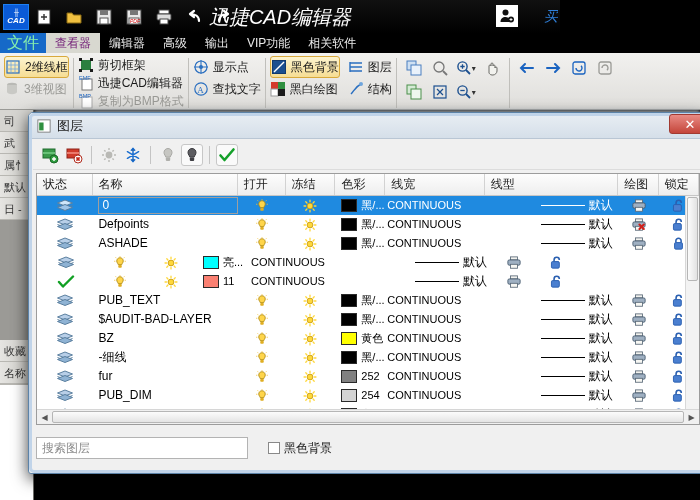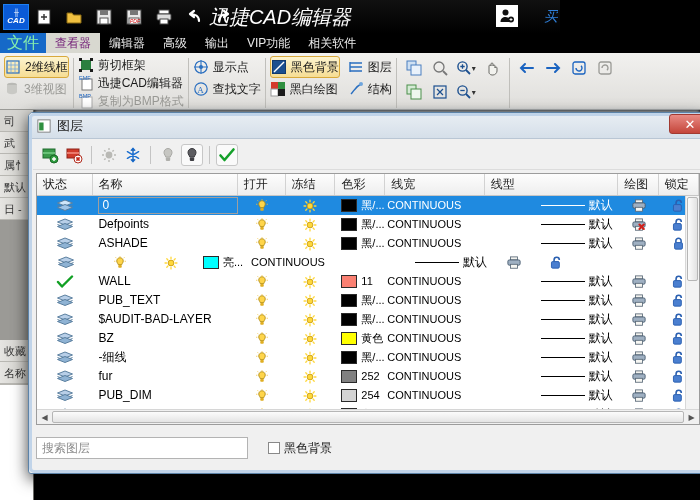--- a/index.html
+++ b/index.html
@@ -802,23 +802,20 @@
     <rect x="2.6" y="7" width="8.4" height="7" rx="1.3" fill="#4a7fd0" stroke="#2a5fb0"></rect>
   </svg>
             </div>
           </div>
           <div class="tr">
             <div class="td" style="width:58px;justify-content:center">
               <svg width="18" height="14" viewBox="0 0 18 14">
     <path d="M2 7l4 4.5L16 1.5" stroke="#11a024" stroke-width="2.4" fill="none" stroke-linecap="round" stroke-linejoin="round"></path>
   </svg>
             </div>
-            <div class="td pad" style="width:152px">
-              <span>WALL</span>
-            </div>
             <div class="td" style="width:50px;justify-content:center">
               <svg width="14" height="14" viewBox="0 0 16 16">
     <path d="M8 2c2.2 0 3.7 1.7 3.7 3.7 0 2-1.5 2.8-1.7 4.2H6C5.8 8.5 4.3 7.7 4.3 5.7 4.3 3.7 5.8 2 8 2z" fill="#ffd54a" stroke="#b08a10"></path>
     <rect x="6" y="10.4" width="4" height="3" rx="1" fill="#e0ae22"></rect>
     <g stroke="#f0c13a" stroke-width="1.1">
                   <path d="M8 0.3v1.2M1.4 6h1.2M13.4 6h1.2M3 1.6l0.9 0.9M13 1.6l-0.9 0.9"></path>
                 </g>
   </svg>
             </div>
             <div class="td" style="width:52px;justify-content:center">

